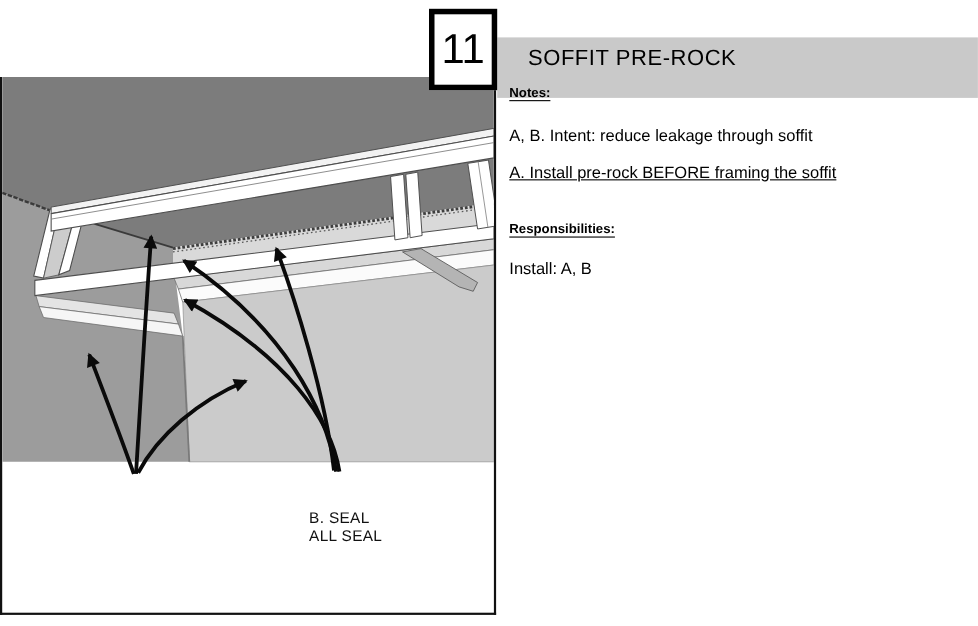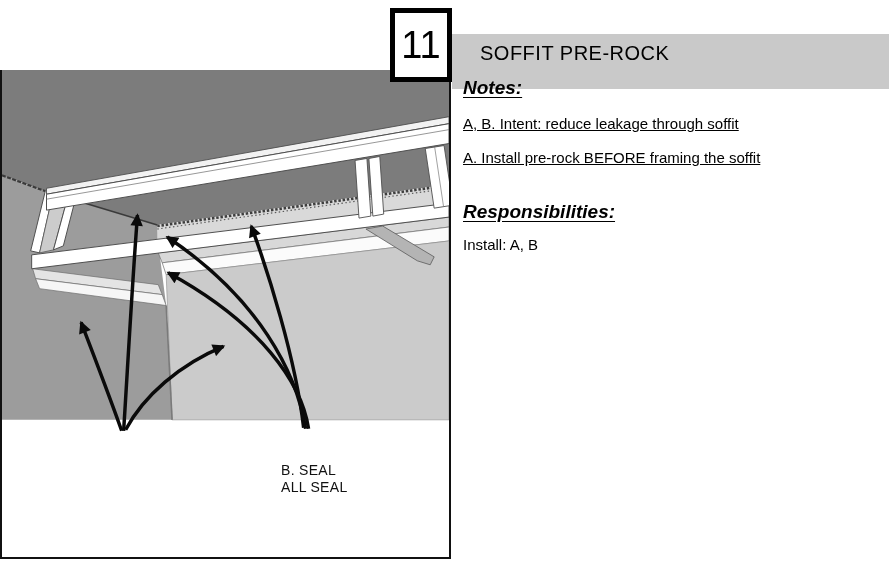--- a/index.html
+++ b/index.html
@@ -10,23 +10,23 @@
   .step-box{position:absolute;left:390px;top:8px;width:62px;height:74px;
     box-sizing:border-box;border:5px solid #000;background:#fff;z-index:5;
     display:flex;align-items:center;justify-content:center;
     font-size:38px;line-height:1;}
   .title-bar{position:absolute;left:452px;top:10px;width:437px;height:55px;
     background:#c9c9c9;box-sizing:border-box;padding:8px 0 0 28px;margin-top:24px;}
   .title-bar .t{font-size:20px;letter-spacing:.5px;}
 
   
   .rcol-item{position:absolute;left:463px;font-size:15px;white-space:nowrap;}
-  .rcol-head{position:absolute;left:463px;font-size:19px;font-weight:bold;
-    text-decoration:underline;text-underline-offset:3px;white-space:nowrap;font-style:italic;}
-  .nh{top:77px;} .n1{top:115px;text-decoration:underline;} .n2{top:149px;text-decoration:underline;}
+  .rcol-head{position:absolute;left:463px;font-size:12px;font-weight:bold;
+    text-decoration:underline;text-underline-offset:3px;white-space:nowrap;}
+  .nh{top:77px;} .n1{top:115px;} .n2{top:149px;text-decoration:underline;}
   .rh{top:201px;} .r1{top:236px;}
 
   
   .figure-panel{position:absolute;left:0;top:70px;width:447px;height:487px;
     border-left:2px solid #111;border-right:2px solid #111;border-bottom:2px solid #111;
     background:#fff;}
   .figure-panel svg{position:absolute;left:0;top:0;}
   .fig-label{position:absolute;font-size:14px;line-height:17px;
     letter-spacing:.3px;color:#111;white-space:nowrap;}
   .la{left:73px;top:360px;} .lb{left:279px;top:360px;margin-top:32px;}

